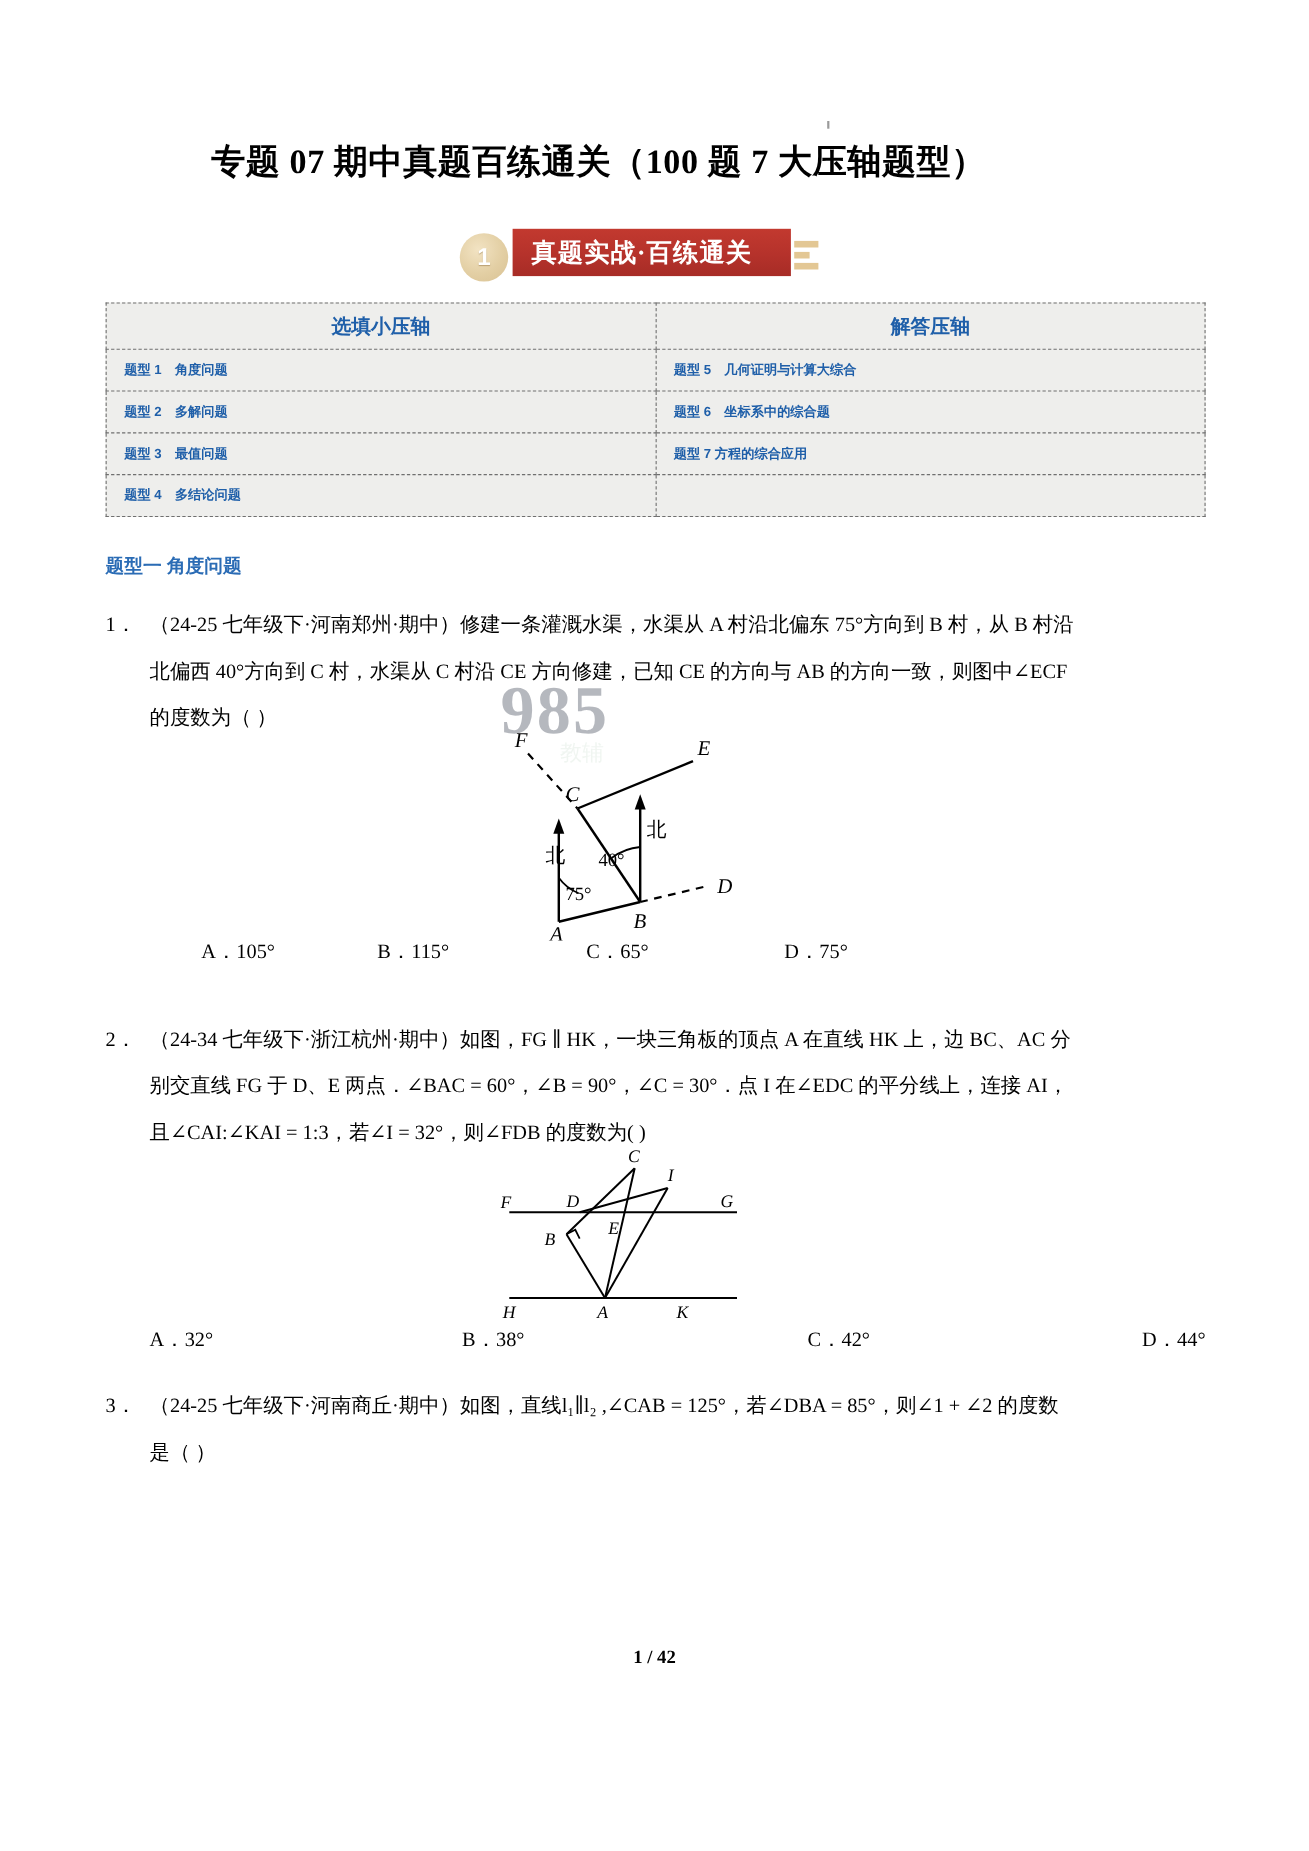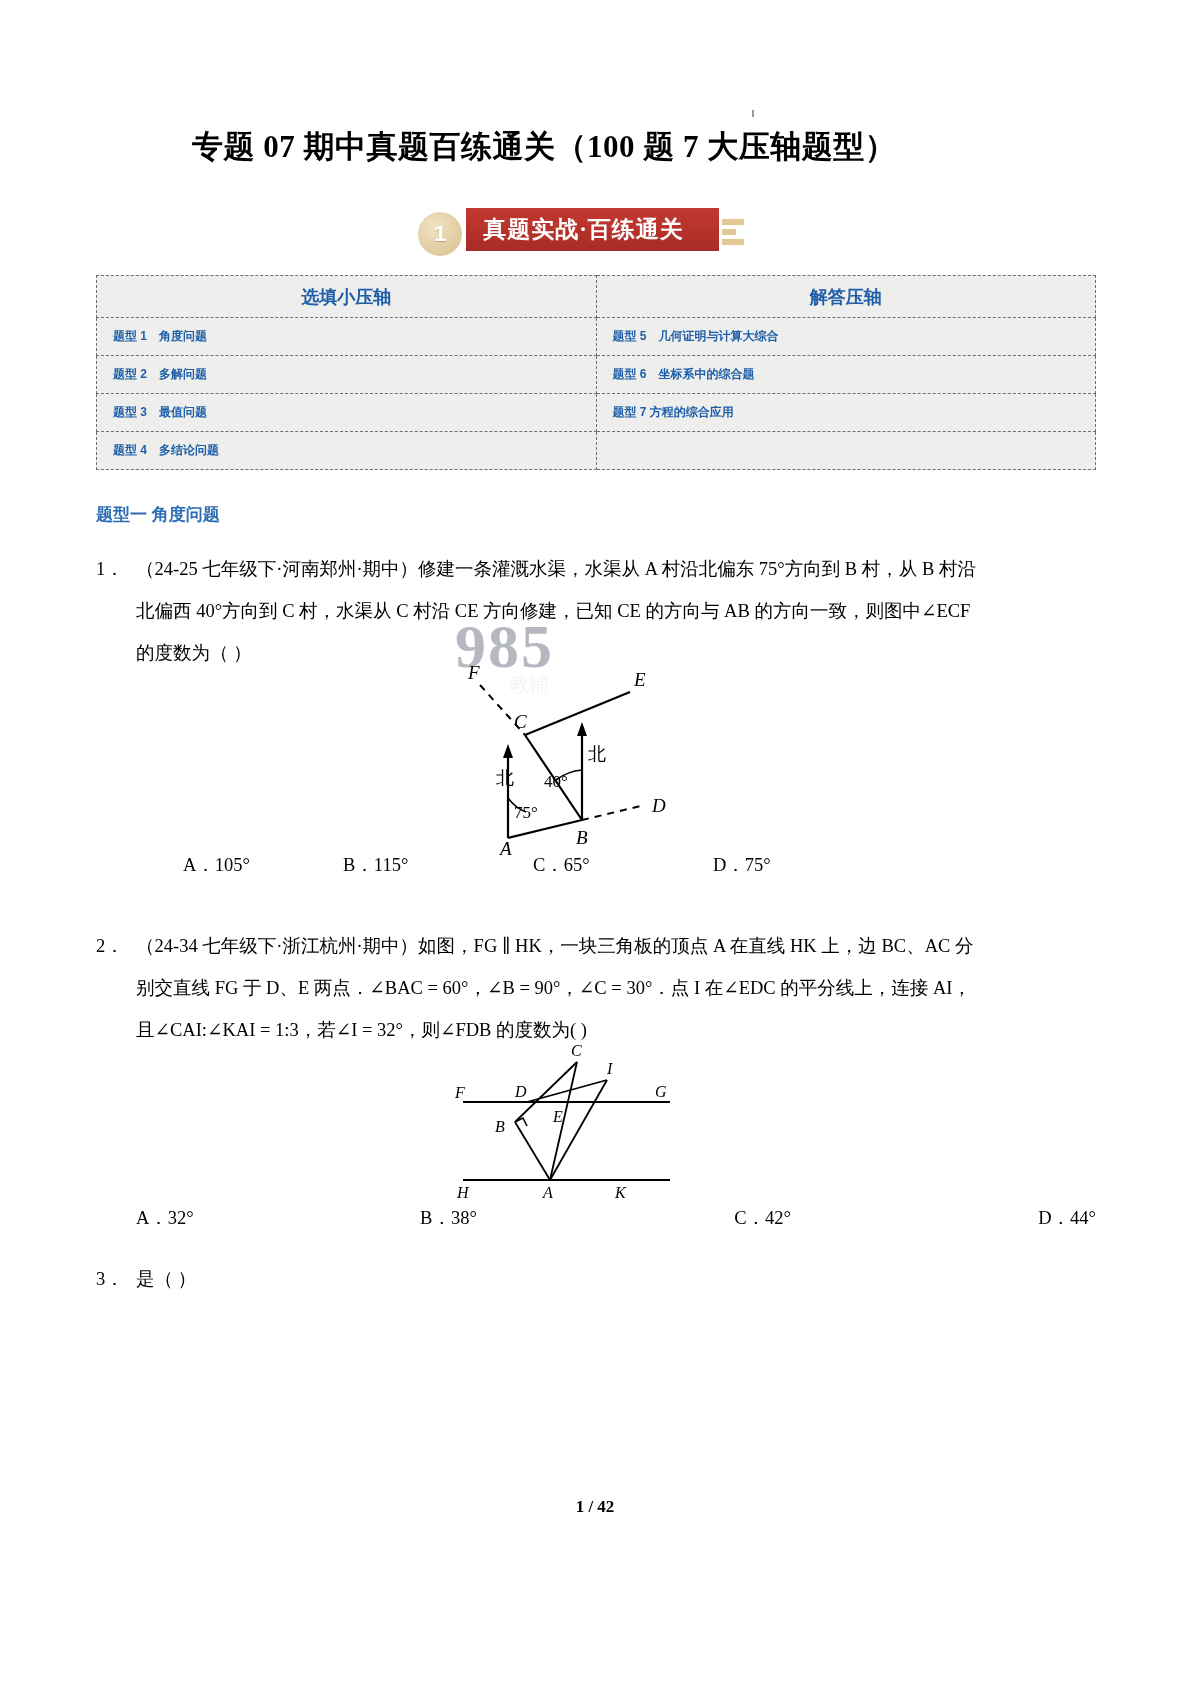--- a/index.html
+++ b/index.html
@@ -363,19 +363,20 @@
   <div class="opts" style="top:1205px;justify-content:space-between;">
     <span class="opt1">A．32°</span>
     <span class="opt2">B．38°</span>
     <span class="opt3">C．42°</span>
     <span>D．44°</span>
   </div>
 
   <div class="q" style="top:1258px;">
     <div class="num">3．</div>
     <div class="body">
+      <p>（24-25 七年级下·河南商丘·期中）如图，直线l₁∥l₂ ,∠CAB = 125°，若∠DBA = 85°，则∠1 + ∠2 的度数</p>
       <p>是（    ）</p>
     </div>
   </div>
 
   <div class="footer">1 / 42</div>
 
 </div>
 
 </body></html>

